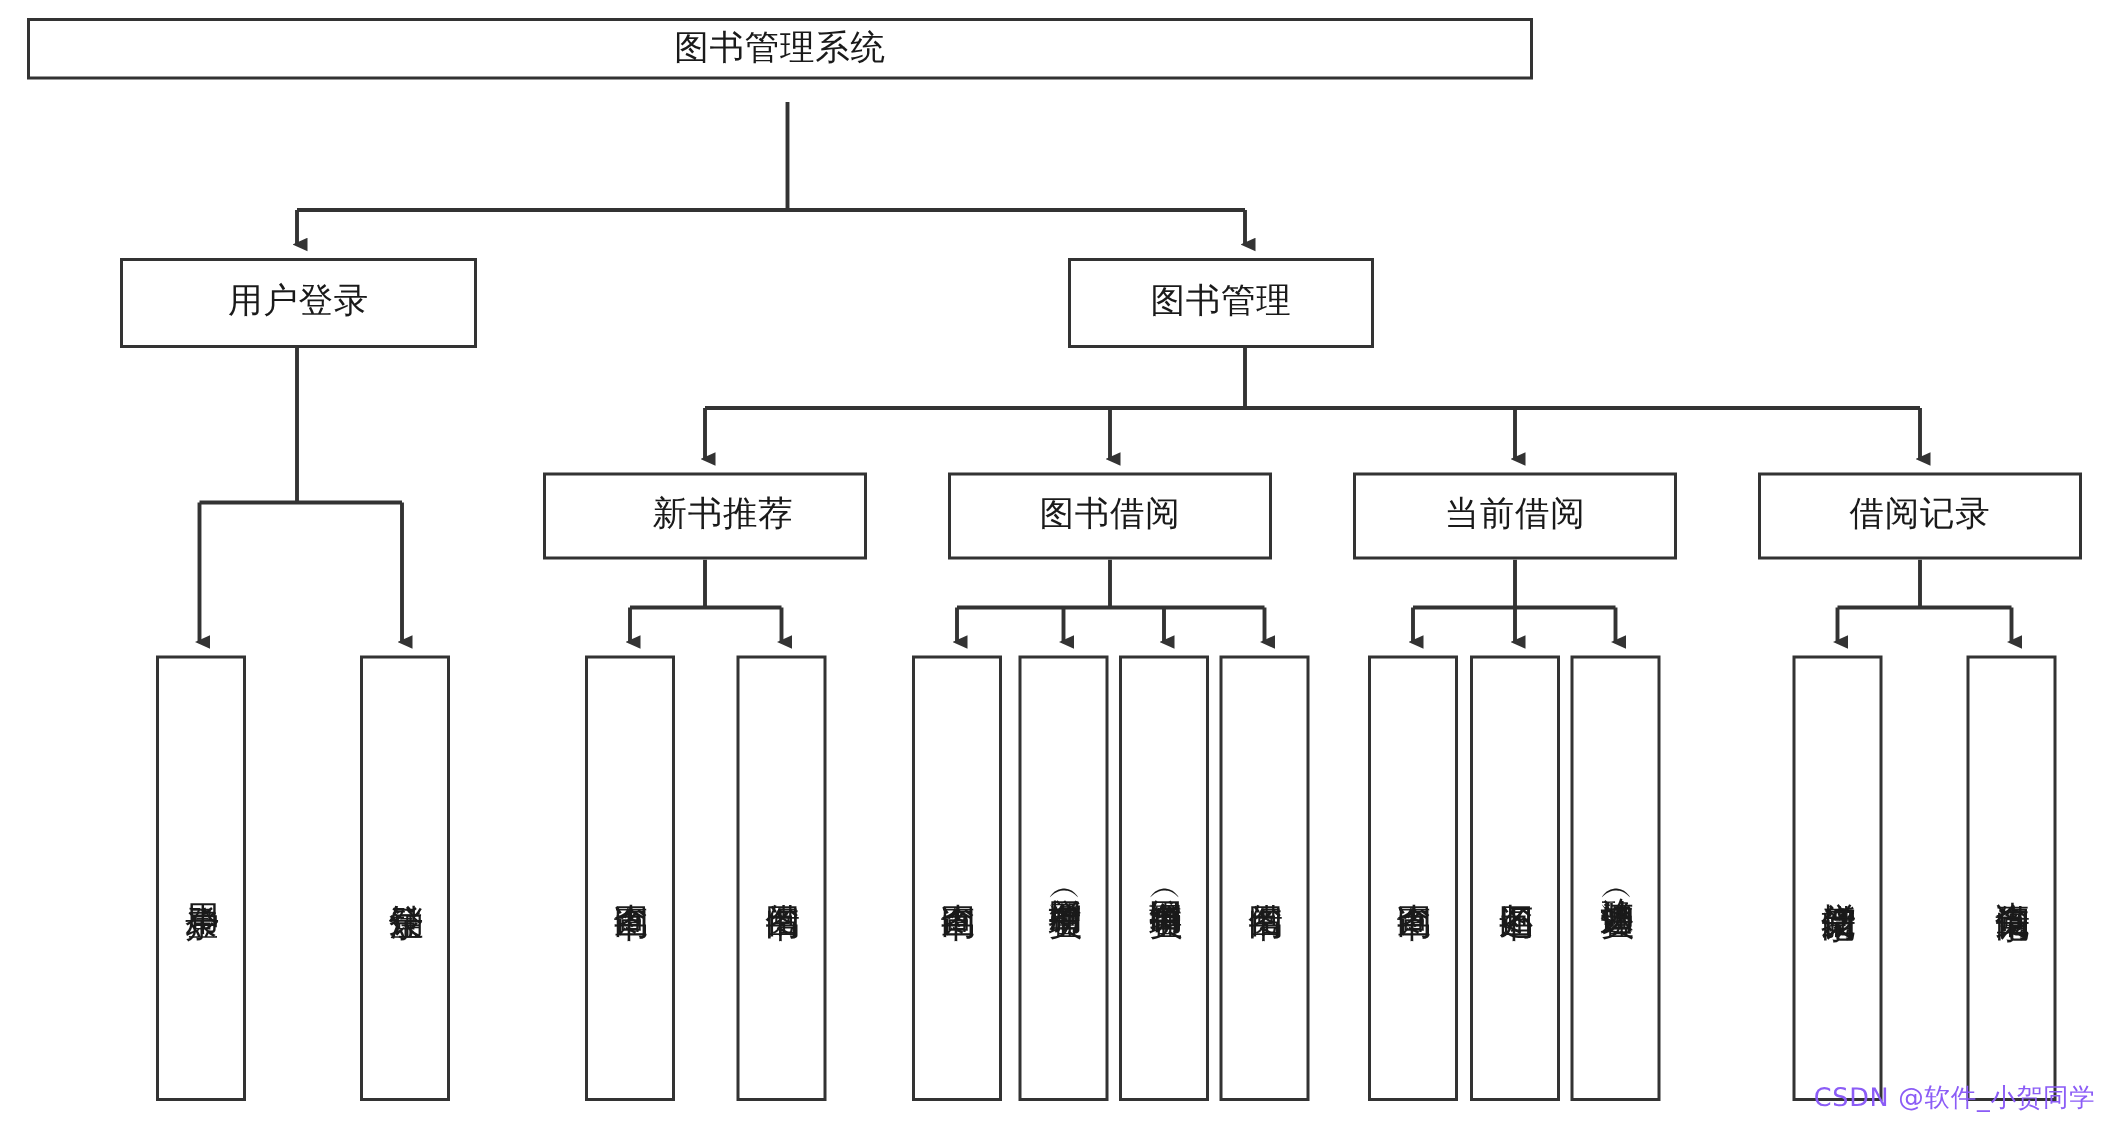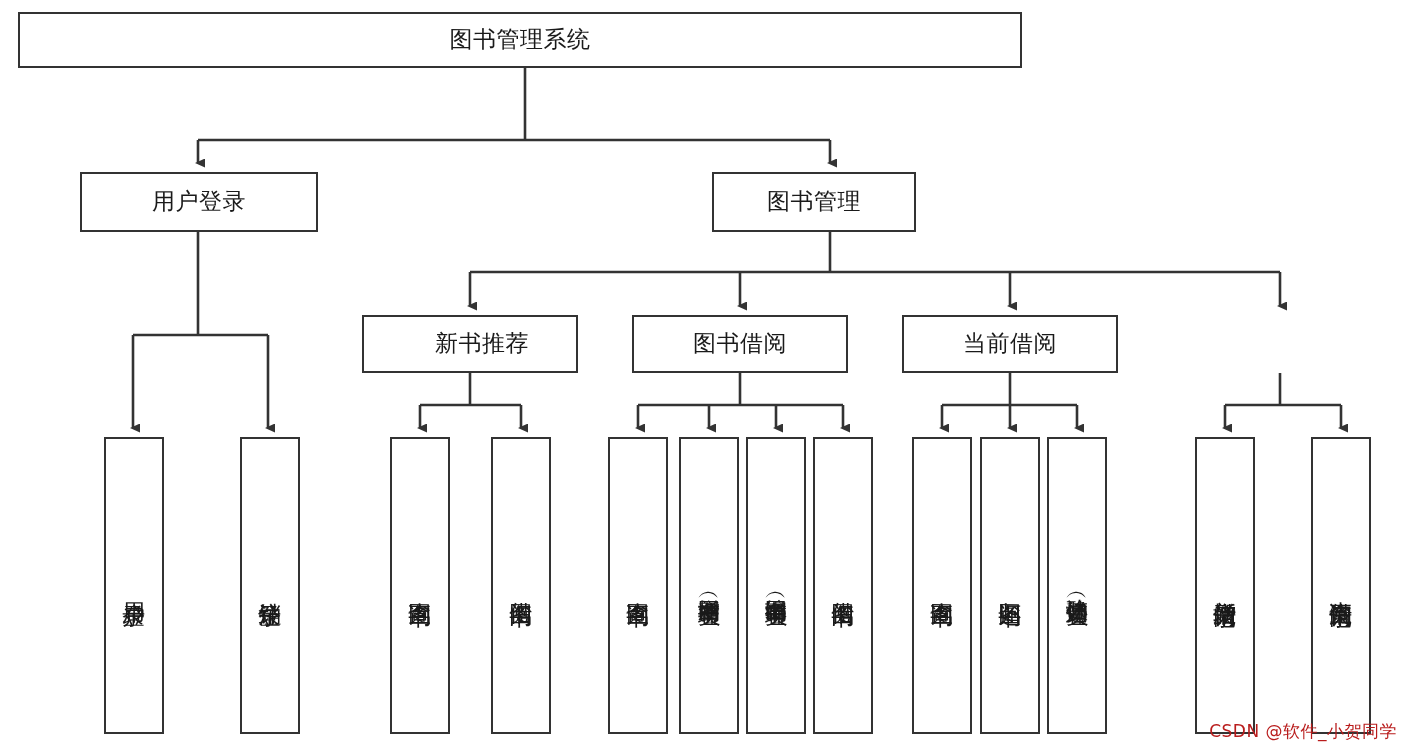--- a/index.html
+++ b/index.html
@@ -60,21 +60,21 @@
   }
   .node.v.tight .label {
     font-size: 22px;
     line-height: 1.1;
   }
   #watermark {
     position: absolute;
     right: 8px;
     bottom: 4px;
     font-size: 17px;
-    color: #b91c1c;
+    color: #8b5cf6;
     letter-spacing: 0.5px;
     white-space: nowrap;
   }
 </style>
 </head>
 <body>
 
 <div id="canvas">
 
   <svg class="edges" viewBox="0 0 1405 747">
@@ -121,40 +121,43 @@
       <path d="M1010,405 L1010,428" marker-end="url(#arrow)"></path>
       <path d="M1077,405 L1077,428" marker-end="url(#arrow)"></path>
 
       <path d="M1280,373 L1280,405"></path>
       <path d="M1225,405 L1341,405"></path>
       <path d="M1225,405 L1225,428" marker-end="url(#arrow)"></path>
       <path d="M1341,405 L1341,428" marker-end="url(#arrow)"></path>
     </g>
   </svg>
 
-  <div class="node h" style="left:18px; top:12px; width:1004px; height:56px;">
+  <div class="node h" style="left:18px; top:12px; width:1004px; height:41px;">
     <span class="label">图书管理系统</span>
   </div>
 
   <div class="node h" style="left:80px; top:172px; width:238px; height:60px;">
     <span class="label">用户登录</span>
   </div>
   <div class="node h" style="left:712px; top:172px; width:204px; height:60px;">
     <span class="label">图书管理</span>
   </div>
 
   <div class="node h" style="left:362px; top:315px; width:216px; height:58px;padding-left:24px;">
     <span class="label">新书推荐</span>
   </div>
   <div class="node h" style="left:632px; top:315px; width:216px; height:58px;">
     <span class="label">图书借阅</span>
   </div>
   <div class="node h" style="left:902px; top:315px; width:216px; height:58px;">
     <span class="label">当前借阅</span>
   </div>
+  <div class="node h" style="left:1172px; top:315px; width:216px; height:58px;">
+    <span class="label">借阅记录</span>
+  </div>
 
   <div class="node v" style="left:104px; top:437px; width:60px; height:297px;">
     <span class="label">用户登录</span>
   </div>
   <div class="node v" style="left:240px; top:437px; width:60px; height:297px;">
     <span class="label">注销登录</span>
   </div>
 
   <div class="node v" style="left:390px; top:437px; width:60px; height:297px;">
     <span class="label">查询图书</span>

